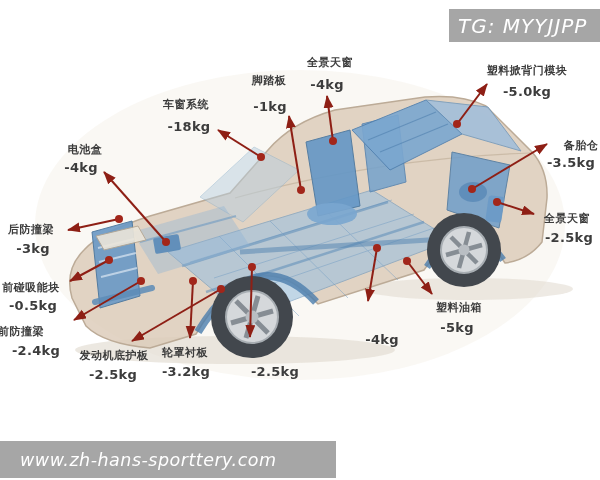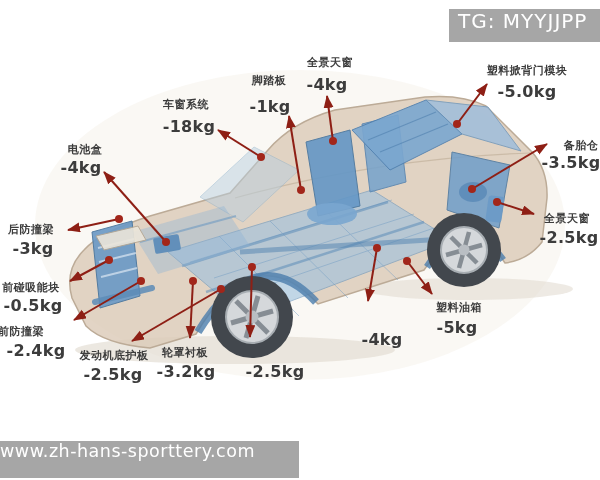--- a/index.html
+++ b/index.html
@@ -4,25 +4,25 @@
 <style>
   html,body{margin:0;padding:0;background:#ffffff;}
   body{width:600px;height:480px;position:relative;overflow:hidden;
        font-family:"DejaVu Sans","Liberation Sans",sans-serif;}
   #car-layer,#line-layer{position:absolute;left:0;top:0;width:600px;height:480px;}
   #car-layer{z-index:1;} #line-layer{z-index:2;}
   #labels-layer{position:absolute;left:0;top:0;width:600px;height:480px;z-index:3;}
   .callout-label{position:absolute;transform:translate(-50%,-50%);white-space:nowrap;
        font-weight:bold;font-size:11px;letter-spacing:0.5px;color:var(--label-color,#3c3c3c);}
   .callout-value{position:absolute;transform:translate(-50%,-50%);white-space:nowrap;
-       font-weight:bold;font-size:16px;letter-spacing:0.3px;color:var(--label-color,#3c3c3c);}
+       font-weight:bold;font-size:13px;letter-spacing:0.3px;color:var(--label-color,#3c3c3c);}
   .wm{position:absolute;background:var(--wm-bg,#a6a6a6);color:var(--wm-text,#fff);
-       display:flex;align-items:flex-start;box-sizing:border-box;z-index:4;}
+       display:flex;align-items:center;box-sizing:border-box;z-index:4;font-style:italic;}
   .wm-top{left:449px;top:9px;width:151px;height:33px;font-size:20px;padding-left:9px;letter-spacing:1px;}
-  .wm-bottom{left:0;top:441px;width:299px;height:37px;font-size:17.5px;padding-left:0;letter-spacing:0.5px;}
+  .wm-bottom{left:0;top:441px;width:336px;height:37px;font-size:17.5px;padding-left:20px;letter-spacing:0.5px;}
 </style>
 </head>
 <body>
 
 <svg id="car-layer" viewBox="0 0 600 480" xmlns="http://www.w3.org/2000/svg">
   <ellipse cx="300" cy="225" rx="265" ry="155" fill="#f5efe6" opacity="0.45"></ellipse>
   <ellipse cx="235" cy="350" rx="160" ry="14" fill="#e0d9cd" opacity="0.6"></ellipse>
   <ellipse cx="468" cy="289" rx="105" ry="11" fill="#e0d9cd" opacity="0.55"></ellipse>
 
   <path d="M 72 298 Q 64 270 84 250 Q 100 232 150 216 L 230 193 Q 252 168 268 150 Q 292 122 335 110 L 425 97 Q 462 94 486 106 L 532 152 Q 548 170 547 198 L 542 242 Q 528 260 505 263 Q 468 205 424 270 L 318 304 Q 255 235 196 334 L 150 348 Q 104 344 86 326 Z" fill="#dccbb8" fill-opacity="0.82" stroke="#bcab97" stroke-width="1.5"></path>

